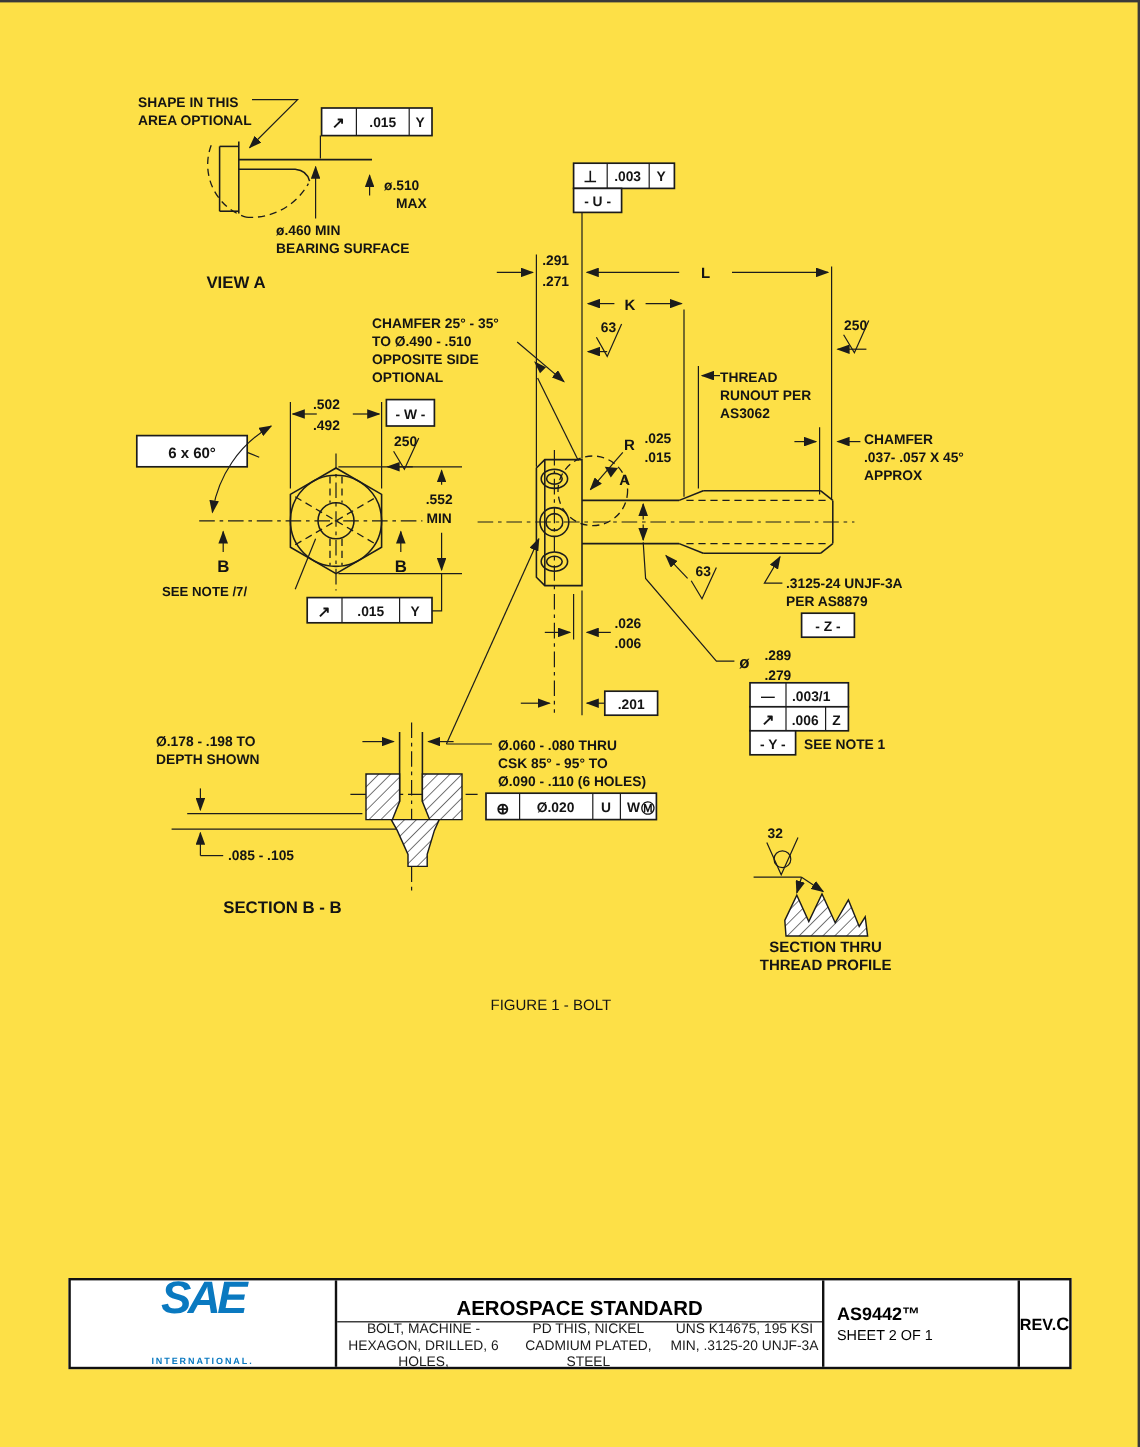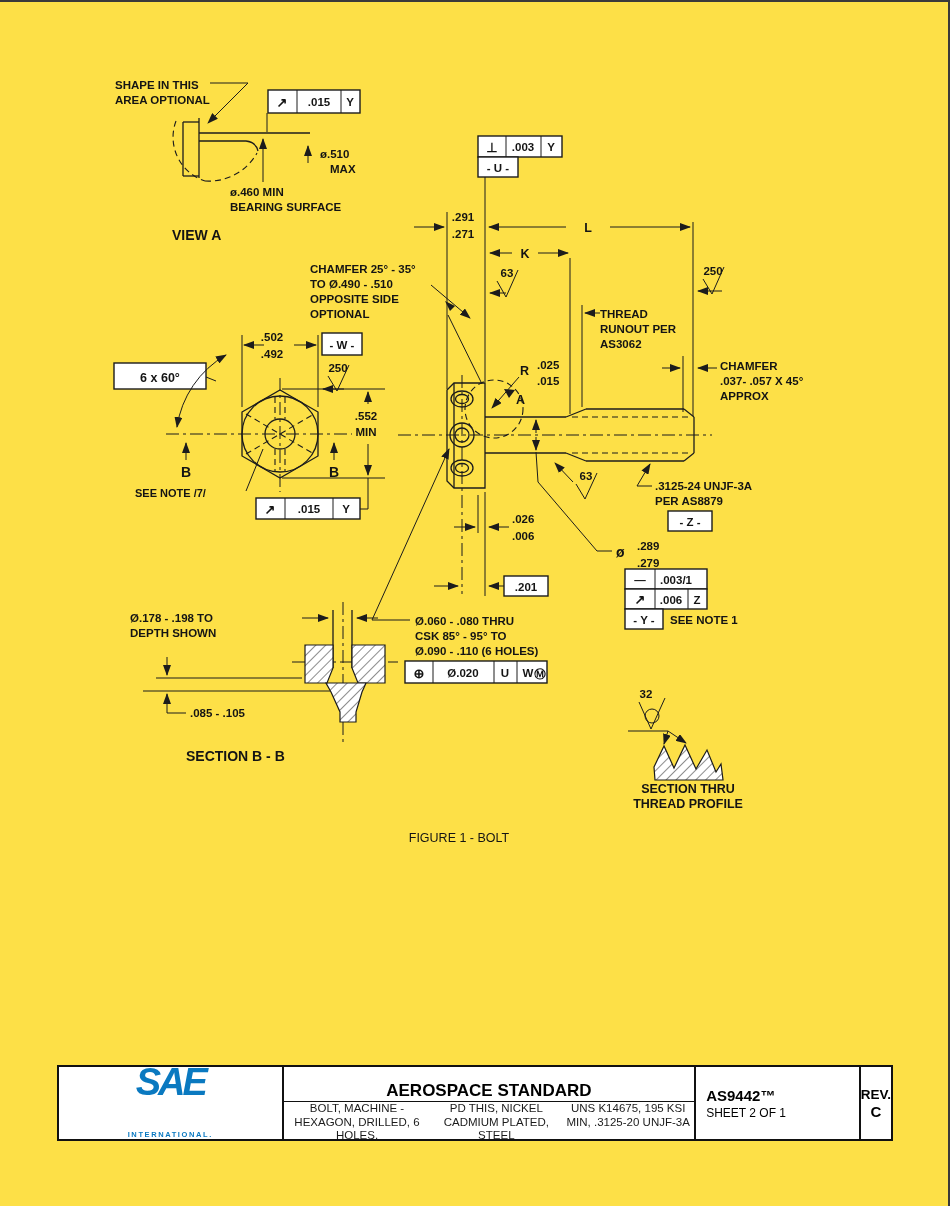--- a/index.html
+++ b/index.html
@@ -33,21 +33,21 @@
   .sae-sub{font-size:7.5px;font-weight:bold;letter-spacing:1.6px;margin-top:1px;}
   .tb-main{width:430px;border-left:2px solid #111;display:flex;flex-direction:column;}
   .tb-head{font-size:17px;font-weight:bold;text-align:center;padding-top:14px;height:23px;
            border-bottom:1.5px solid #111;}
   .tb-desc{flex:1;display:flex;flex-direction:row;justify-content:center;text-align:center;
            font-size:11.5px;line-height:13.5px;color:#1b1b1b;}
   .tb-doc{width:171px;border-left:2px solid #111;display:flex;flex-direction:column;
           justify-content:center;padding-left:10px;}
   .tb-docnum{font-size:15px;font-weight:bold;}
   .tb-sheet{font-size:12px;margin-top:2px;}
-  .tb-rev{flex:1;border-left:2px solid #111;display:flex;flex-direction:column;align-items:center;
+  .tb-rev{flex:1;border-left:2px solid #111;display:flex;flex-direction:row;align-items:center;
           justify-content:center;font-weight:bold;}
   .tb-revlab{font-size:13.5px;}
   .tb-revval{font-size:15px;margin-top:1px;}
 </style>
 </head>
 <body>
 
 <div class="page">
   <div class="scan-edge-top"></div>
   <div class="scan-edge-right"></div>

